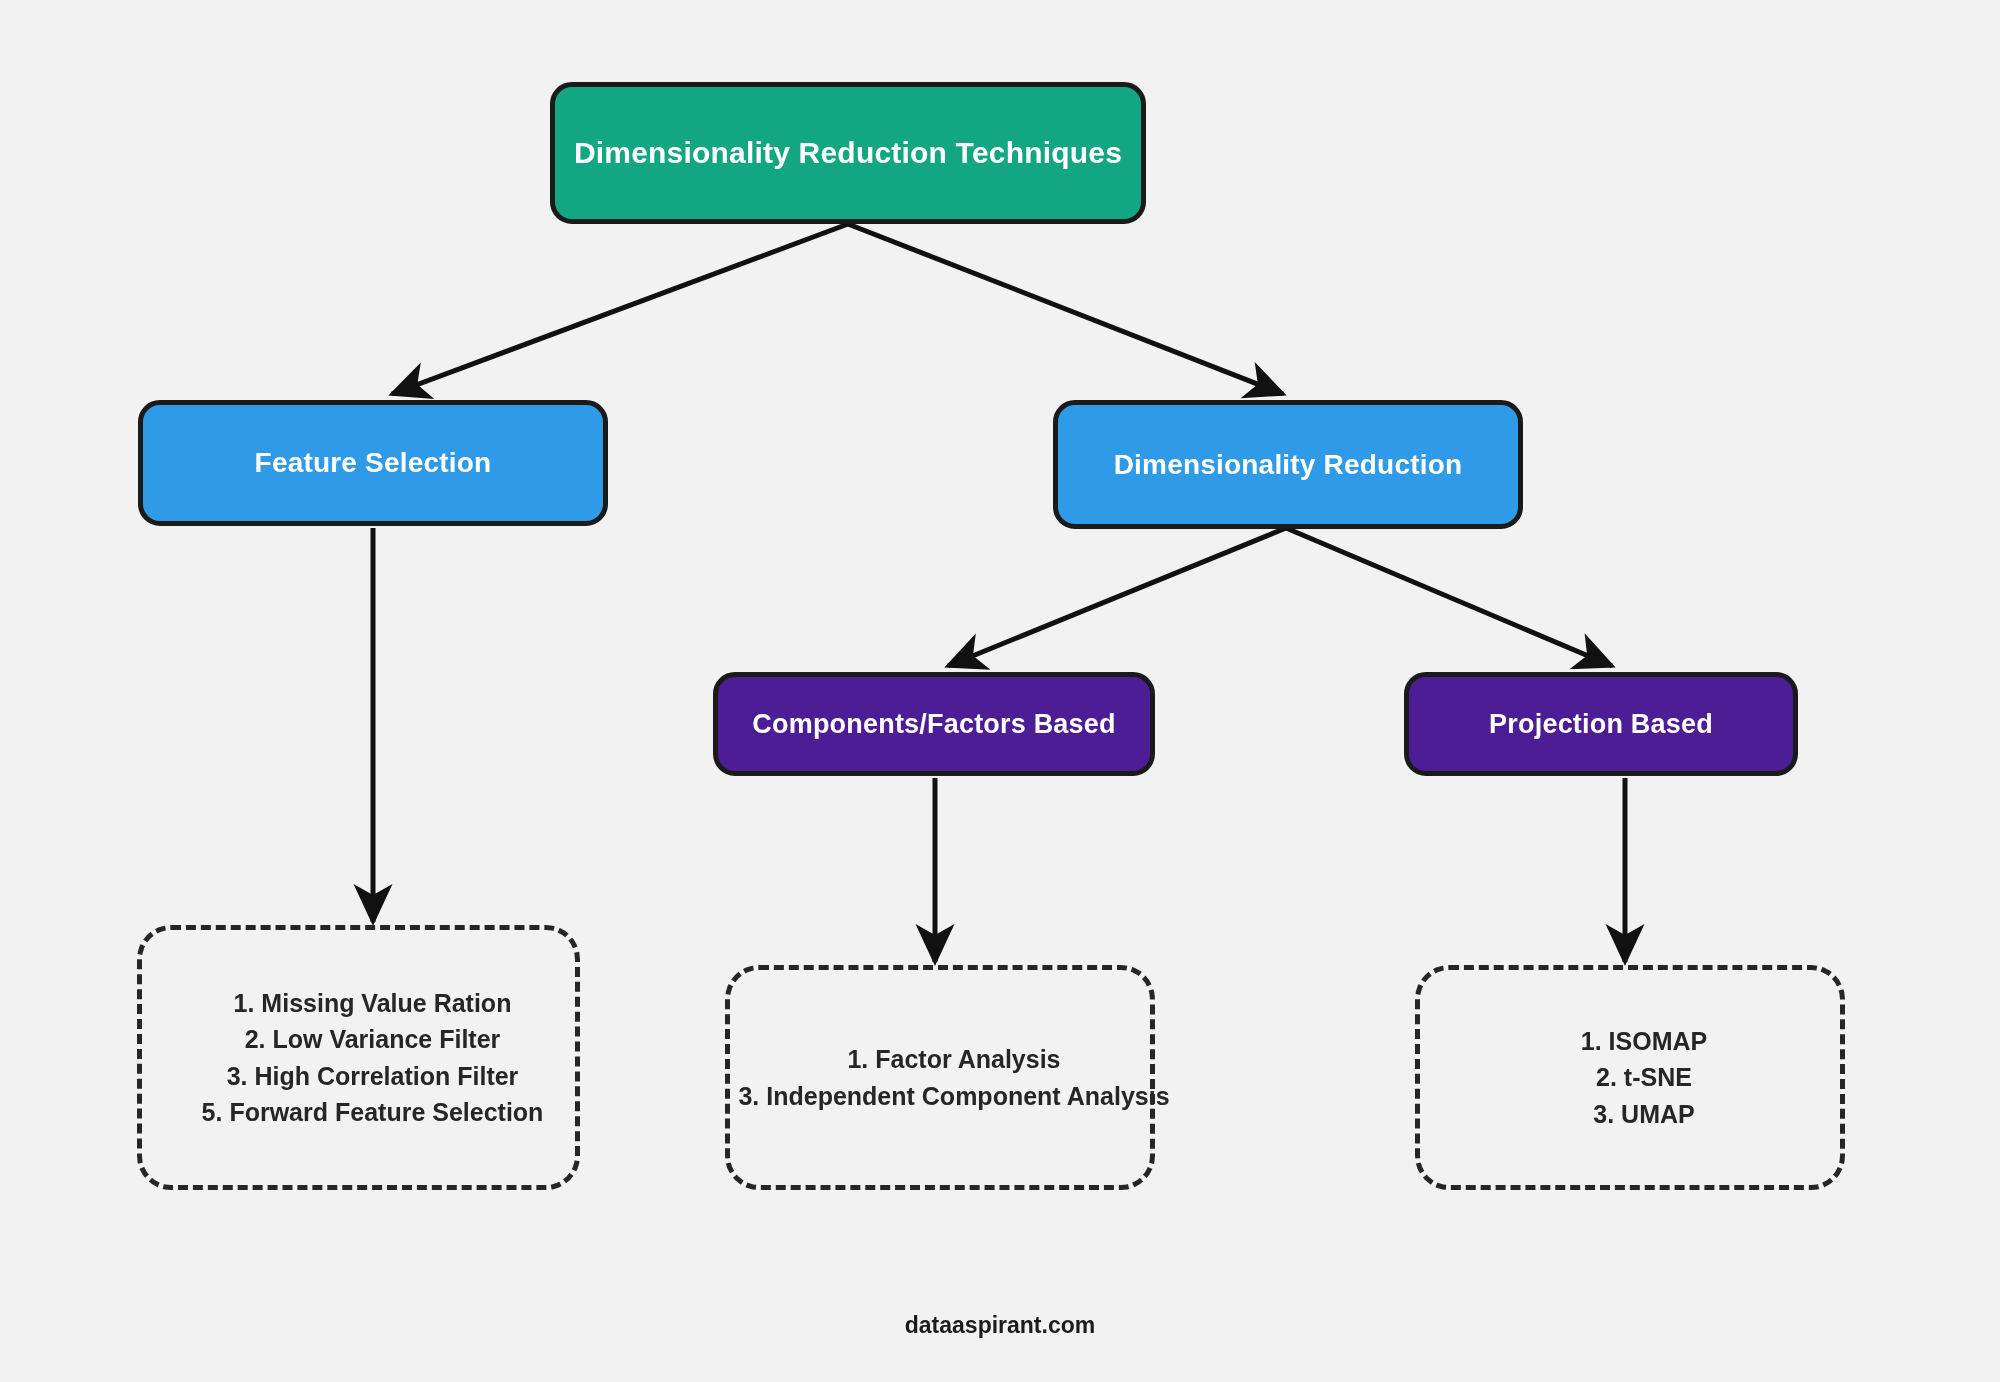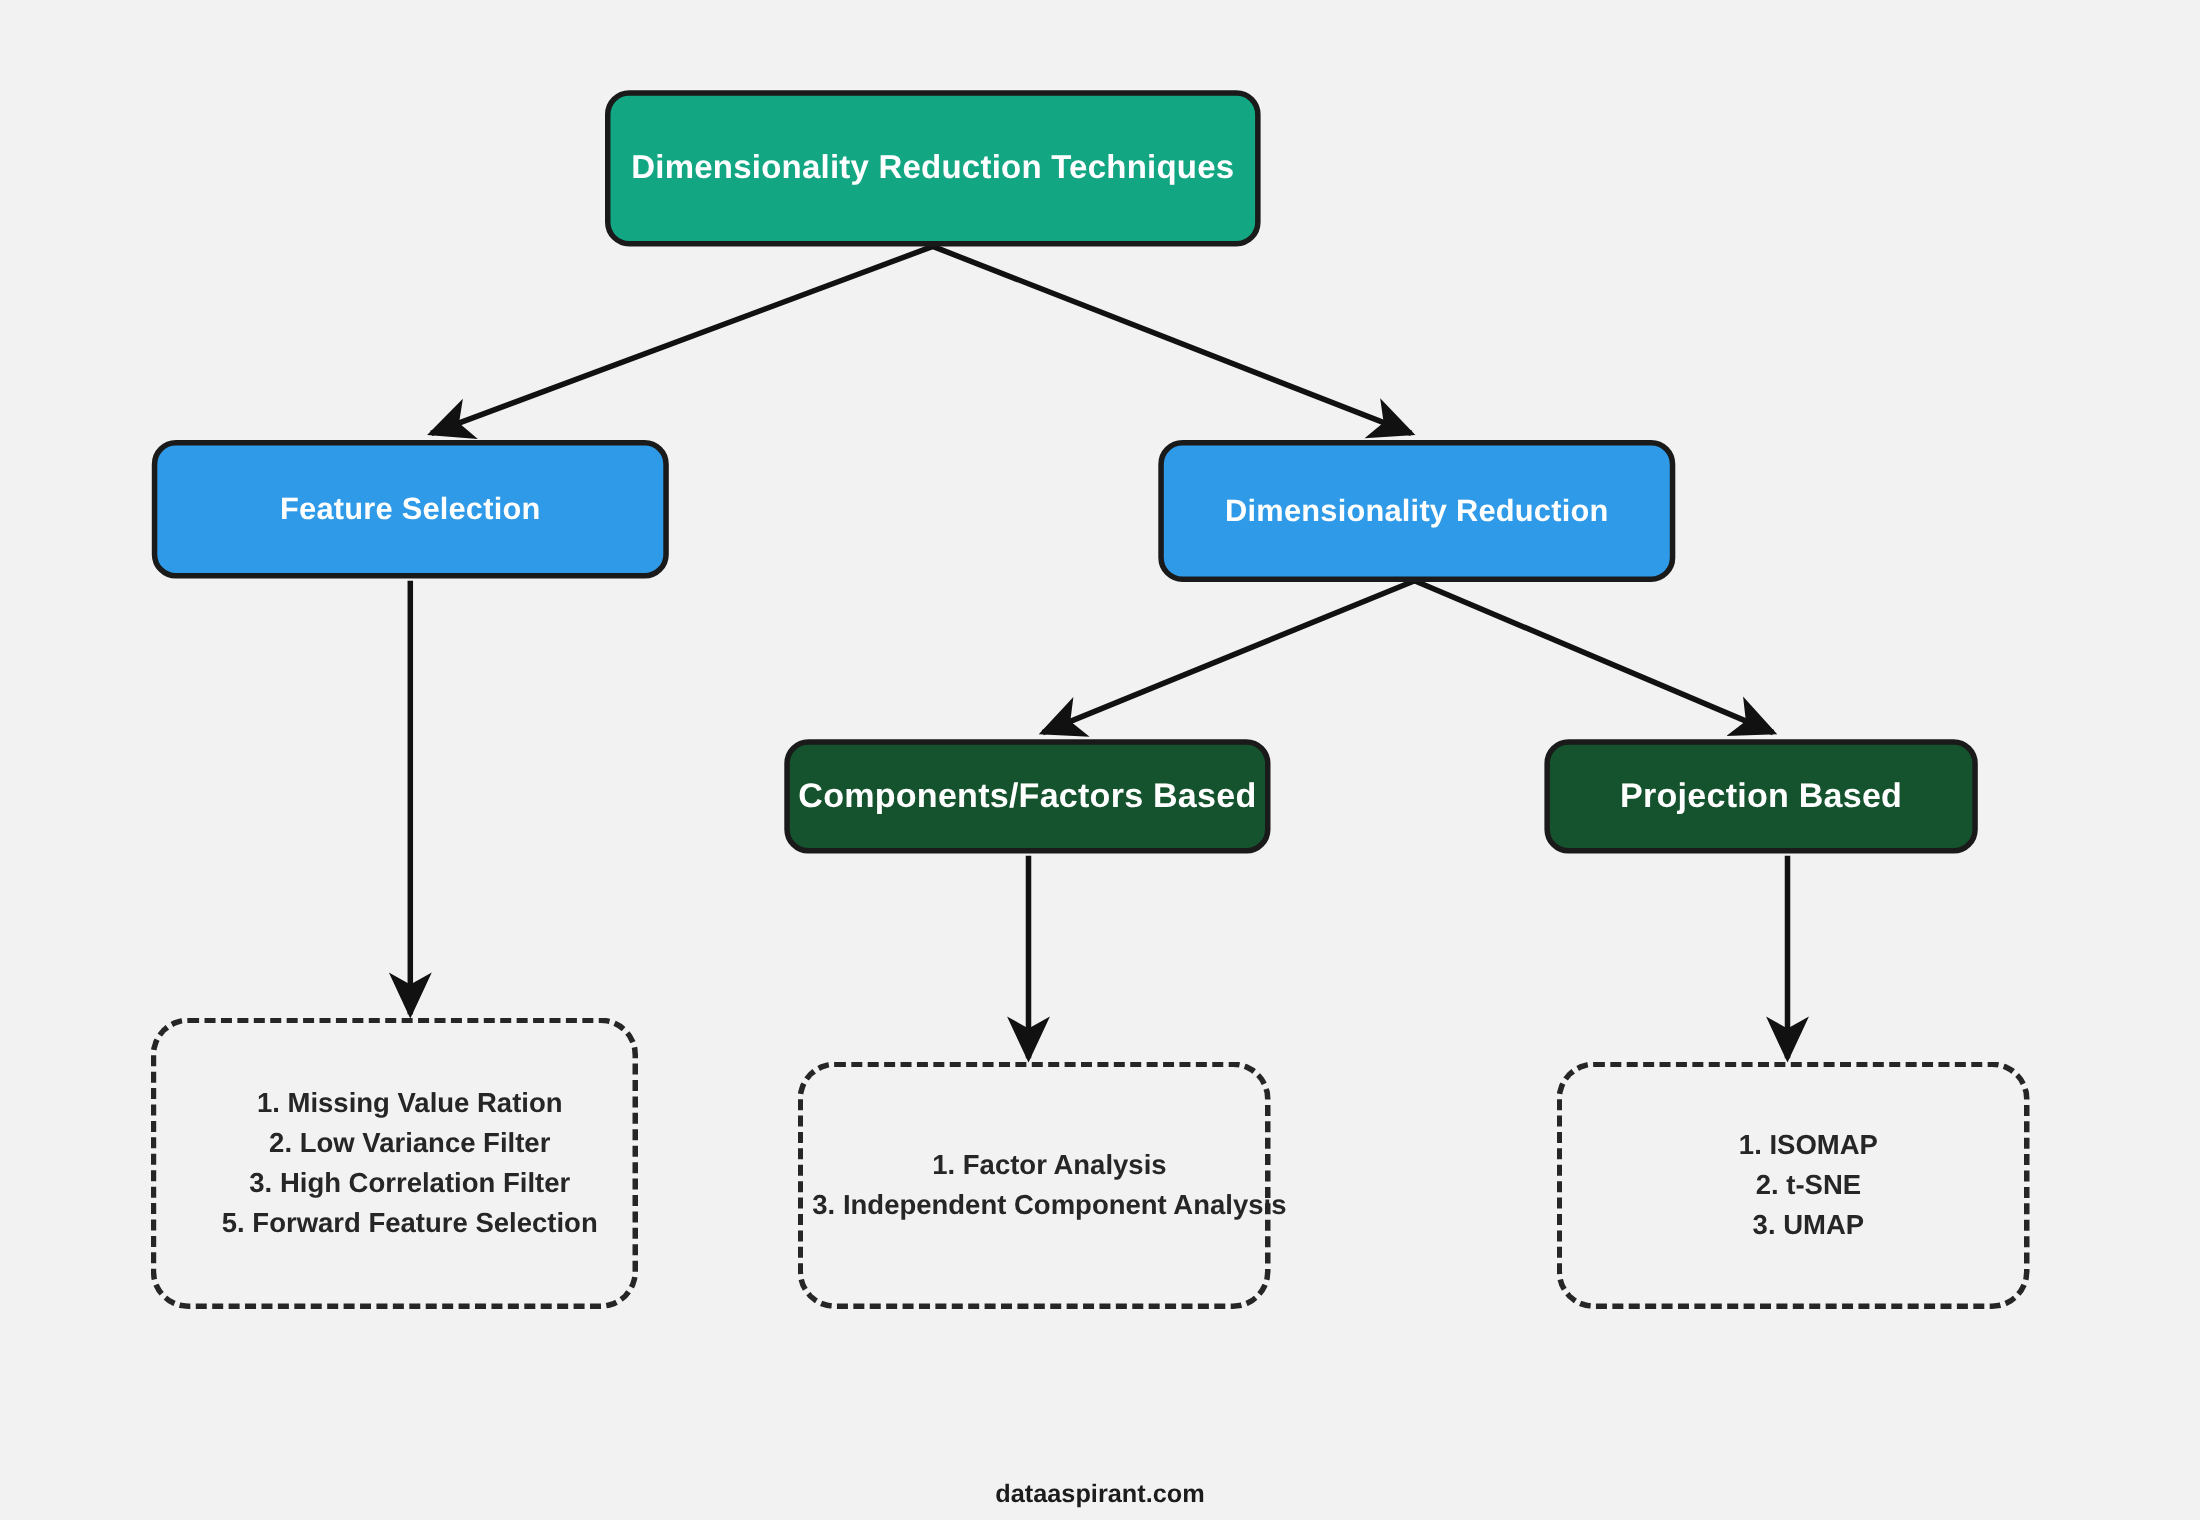--- a/index.html
+++ b/index.html
@@ -42,22 +42,22 @@
   }
   .node-root {
     background: #12a683;
     font-size: 30px;
   }
   .node-branch {
     background: #2f9ae8;
     font-size: 28px;
   }
   .node-leafcat {
-    background: #14532d;
-    font-size: 31px;
+    background: #4c1d95;
+    font-size: 27px;
     justify-content: center;
   }
   .listbox {
     position: absolute;
     box-sizing: border-box;
     border: 5px dashed #262626;
     border-radius: 34px;
     background: transparent;
     display: flex;
     align-items: center;
@@ -77,21 +77,20 @@
     white-space: nowrap;
   }
   .footer {
     position: absolute;
     width: 100%;
     text-align: center;
     font-size: 23px;
     font-weight: bold;
     color: #1c1c1c;
     z-index: 3;
-    margin-top: 32px;
   }
 </style>
 </head>
 <body>
 
 <div id="canvas">
 
   <svg id="edges" viewBox="0 0 2000 1382" width="2000" height="1382">
     <defs>
       <marker id="arrowhead" markerWidth="9" markerHeight="9" refX="7.6" refY="4.5" orient="auto" markerUnits="strokeWidth">

